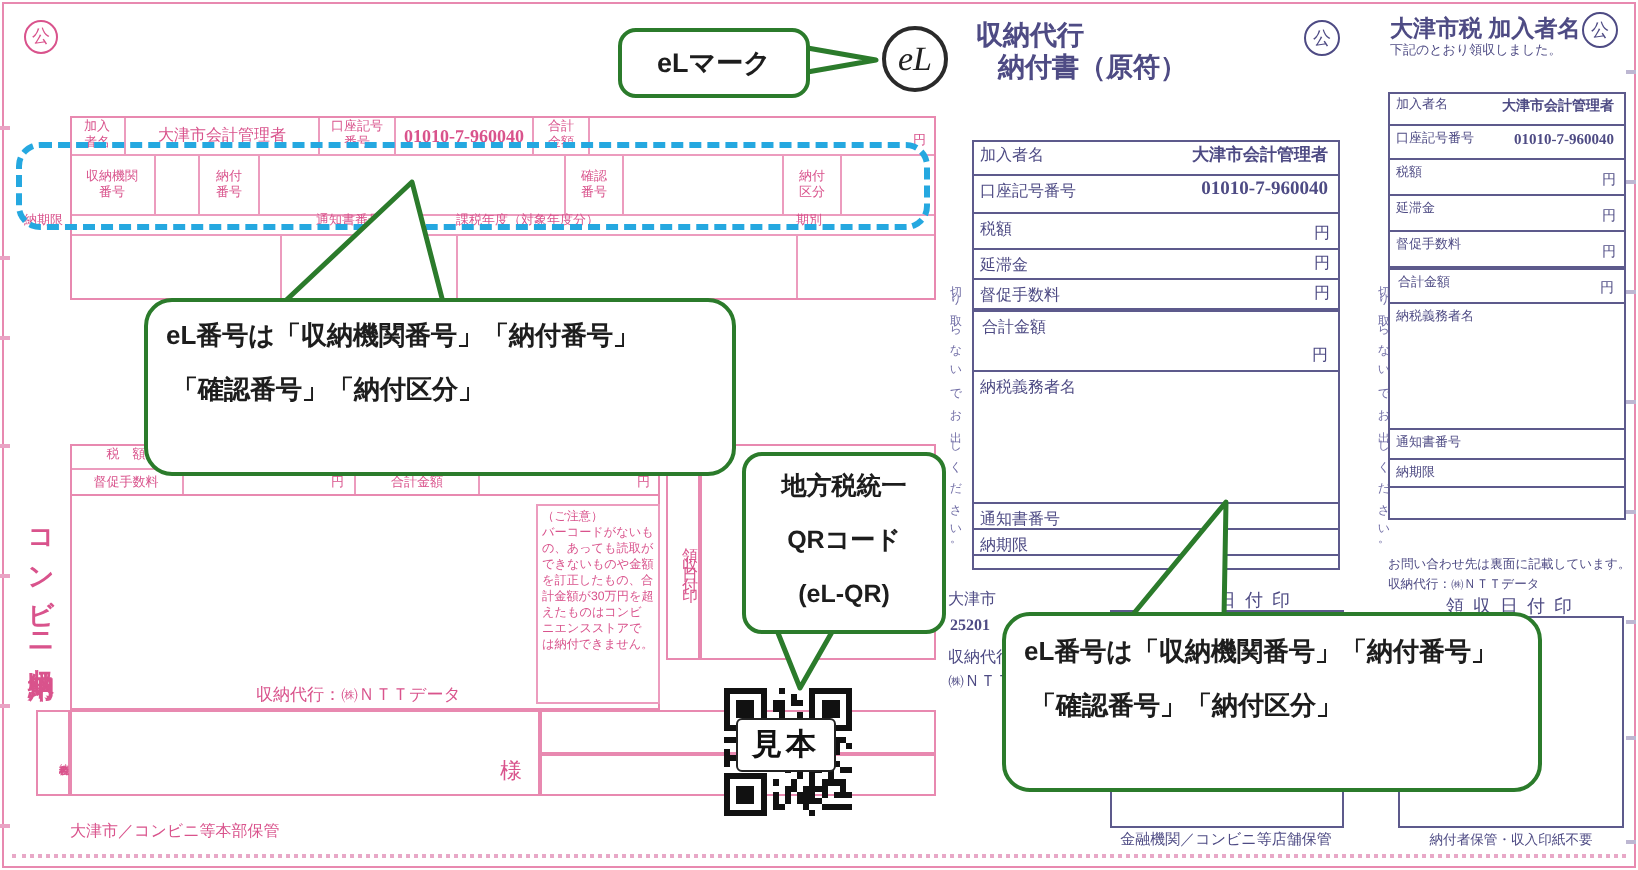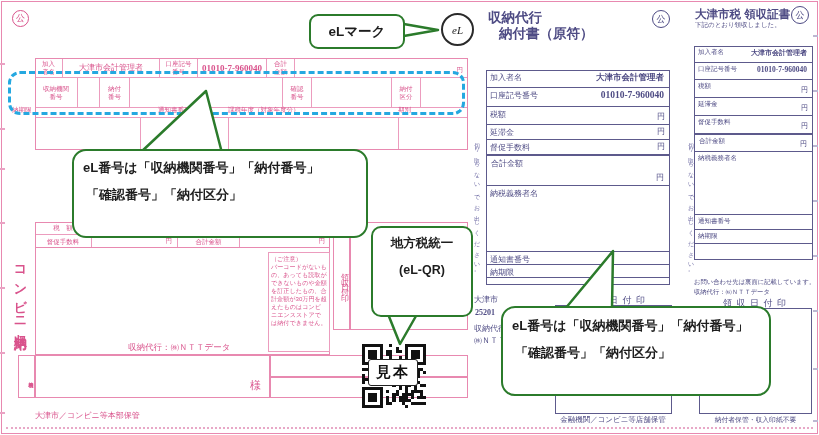--- a/index.html
+++ b/index.html
@@ -325,21 +325,21 @@
   <div class="c pu" style="left:474px;top:294px;font-size:8px">大津市</div>
   <div class="c pu serif" style="left:475px;top:308px;font-size:8px">25201</div>
   <div class="c pu" style="left:474px;top:323px;font-size:8px">収納代行：</div>
   <div class="c pu" style="left:474px;top:335px;font-size:8px">㈱ＮＴＴデータ</div>
 
   <div class="c pu" style="left:556px;top:294px;width:116px;text-align:center;font-size:9px;letter-spacing:1px">領 収 日 付 印</div>
   <div class="c frame-pu" style="left:555px;top:305px;width:117px;height:109px"></div>
   <div class="c pu" style="left:543px;top:415px;width:140px;text-align:center;font-size:7.5px">金融機関／コンビニ等店舗保管</div>
 
   <div class="c vert" style="left:686px;top:138px;height:175px;font-size:6px;letter-spacing:4px;color:#716ea6">切り取らないでお出しください。</div>
-  <div class="c pu" style="left:695px;top:7px;font-size:11.5px;font-weight:bold">大津市税 領収証書</div>
+  <div class="c pu" style="left:695px;top:7px;font-size:11.5px;font-weight:bold">大津市税 加入者名</div>
   <div class="c pu" style="left:695px;top:21px;font-size:6.5px">下記のとおり領収しました。</div>
   <div class="c maru" style="left:791px;top:6px;width:18px;height:18px;border:1.3px solid var(--pu);font-size:9px;color:var(--pu)">公</div>
 
   <div class="c frame-pu" style="left:694px;top:46px;width:119px;height:214px;z-index:2"></div>
   <div class="mrow rrow" style="left:694px;top:46px;width:119px;height:17px">
     <span class="l">加入者名</span>
     <span class="v serif" style="font-size:7px">大津市会計管理者</span>
   </div>
   <div class="mrow rrow" style="left:694px;top:63px;width:119px;height:17px">
     <span class="l">口座記号番号</span>
@@ -381,30 +381,31 @@
 
   <svg class="c" style="left:0;top:0;z-index:5" width="819" height="435" viewBox="0 0 819 435">
     <polygon points="140,153 222,153 206,91" fill="#fff" stroke="#2b7b2b" stroke-width="2.5" stroke-linejoin="round"></polygon>
     <polygon points="565,309 612,309 613,251" fill="#fff" stroke="#2b7b2b" stroke-width="2.5" stroke-linejoin="round"></polygon>
     <polygon points="386,309 420,309 400,344" fill="#fff" stroke="#2b7b2b" stroke-width="2.5" stroke-linejoin="round"></polygon>
     <polygon points="398,23 398,37 438,30" fill="#fff" stroke="#2b7b2b" stroke-width="2.5" stroke-linejoin="round"></polygon>
   </svg>
 
   <div class="callout" style="left:309px;top:14px;width:92px;height:31px;border-radius:9px;display:flex;align-items:center;justify-content:center;font-size:13.5px">eLマーク</div>
   <div class="c maru" style="left:441px;top:13px;width:33px;height:33px;border:2px solid #2a2a2a;background:#fff;z-index:6">
-    <span style="font-family:'Liberation Serif','DejaVu Serif',serif;font-style:italic;font-weight:normal;font-size:11px;color:#222">eL</span>
+    <span style="font-family:'Liberation Serif','DejaVu Serif',serif;font-style:italic;font-weight:normal;font-size:17px;color:#222">eL</span>
   </div>
 
   <div class="callout" style="left:72px;top:149px;width:274px;height:69px;border-radius:14px;font-size:13px;padding:8px 9px">
     <div>eL番号は「収納機関番号」「納付番号」</div>
     <div style="margin-top:9px;margin-left:3px">「確認番号」「納付区分」</div>
   </div>
 
   <div class="callout" style="left:371px;top:226px;width:98px;height:85px;border-radius:10px;font-size:12.5px;text-align:center;line-height:27px;padding-top:2px">
     <div>地方税統一</div>
+    <div>QRコード</div>
     <div>(eL-QR)</div>
   </div>
 
   <div class="callout" style="left:501px;top:306px;width:248px;height:68px;border-radius:14px;font-size:13px;padding:9px 9px">
     <div>eL番号は「収納機関番号」「納付番号」</div>
     <div style="margin-top:9px;margin-left:3px">「確認番号」「納付区分」</div>
   </div>
 
 </div>
 

